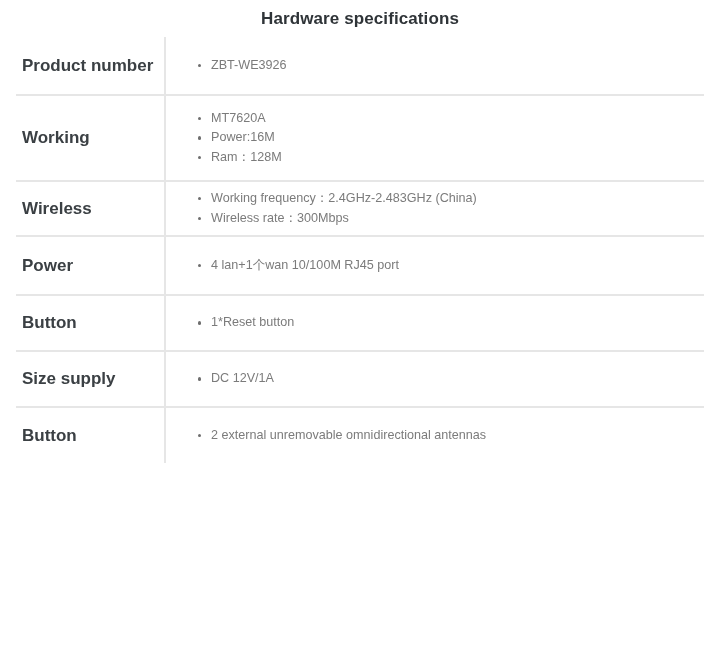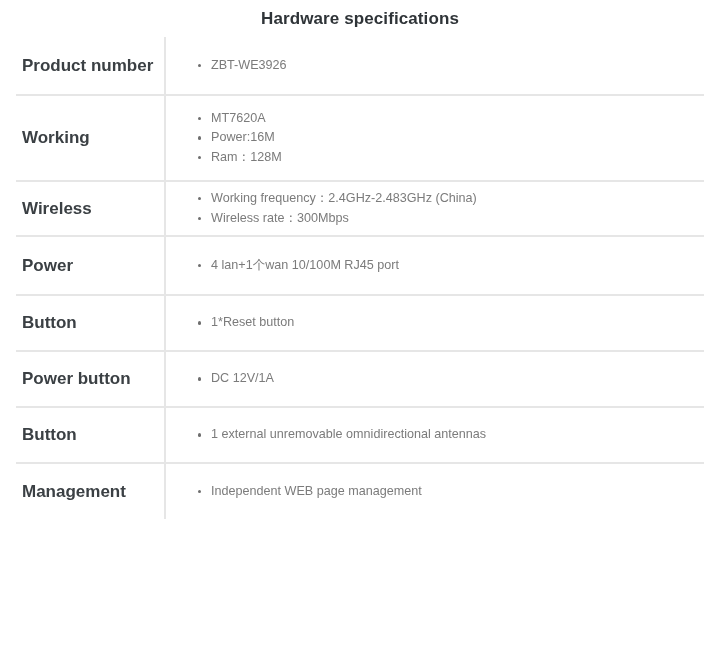--- a/index.html
+++ b/index.html
@@ -166,42 +166,34 @@
       <tr class="spec-row h-bt">
         <td class="cell-label">Button</td>
         <td class="cell-value">
           <ul class="bullets">
             <li>1*Reset button</li>
           </ul>
         </td>
       </tr>
 
       <tr class="spec-row h-ps">
-        <td class="cell-label">Power button</td>
+        <td class="cell-label">Size supply</td>
         <td class="cell-value">
           <ul class="bullets">
             <li>DC 12V/1A</li>
           </ul>
         </td>
       </tr>
 
       <tr class="spec-row h-an">
         <td class="cell-label">Button</td>
         <td class="cell-value">
           <ul class="bullets">
-            <li>1 external unremovable omnidirectional antennas</li>
+            <li>2 external unremovable omnidirectional antennas</li>
           </ul>
         </td>
       </tr>
 
-      <tr class="spec-row h-mg">
-        <td class="cell-label">Management</td>
-        <td class="cell-value">
-          <ul class="bullets">
-            <li>Independent WEB page management</li>
-          </ul>
-        </td>
-      </tr>
 
     </tbody>
   </table>
 
 </div>
 
 </body></html>

